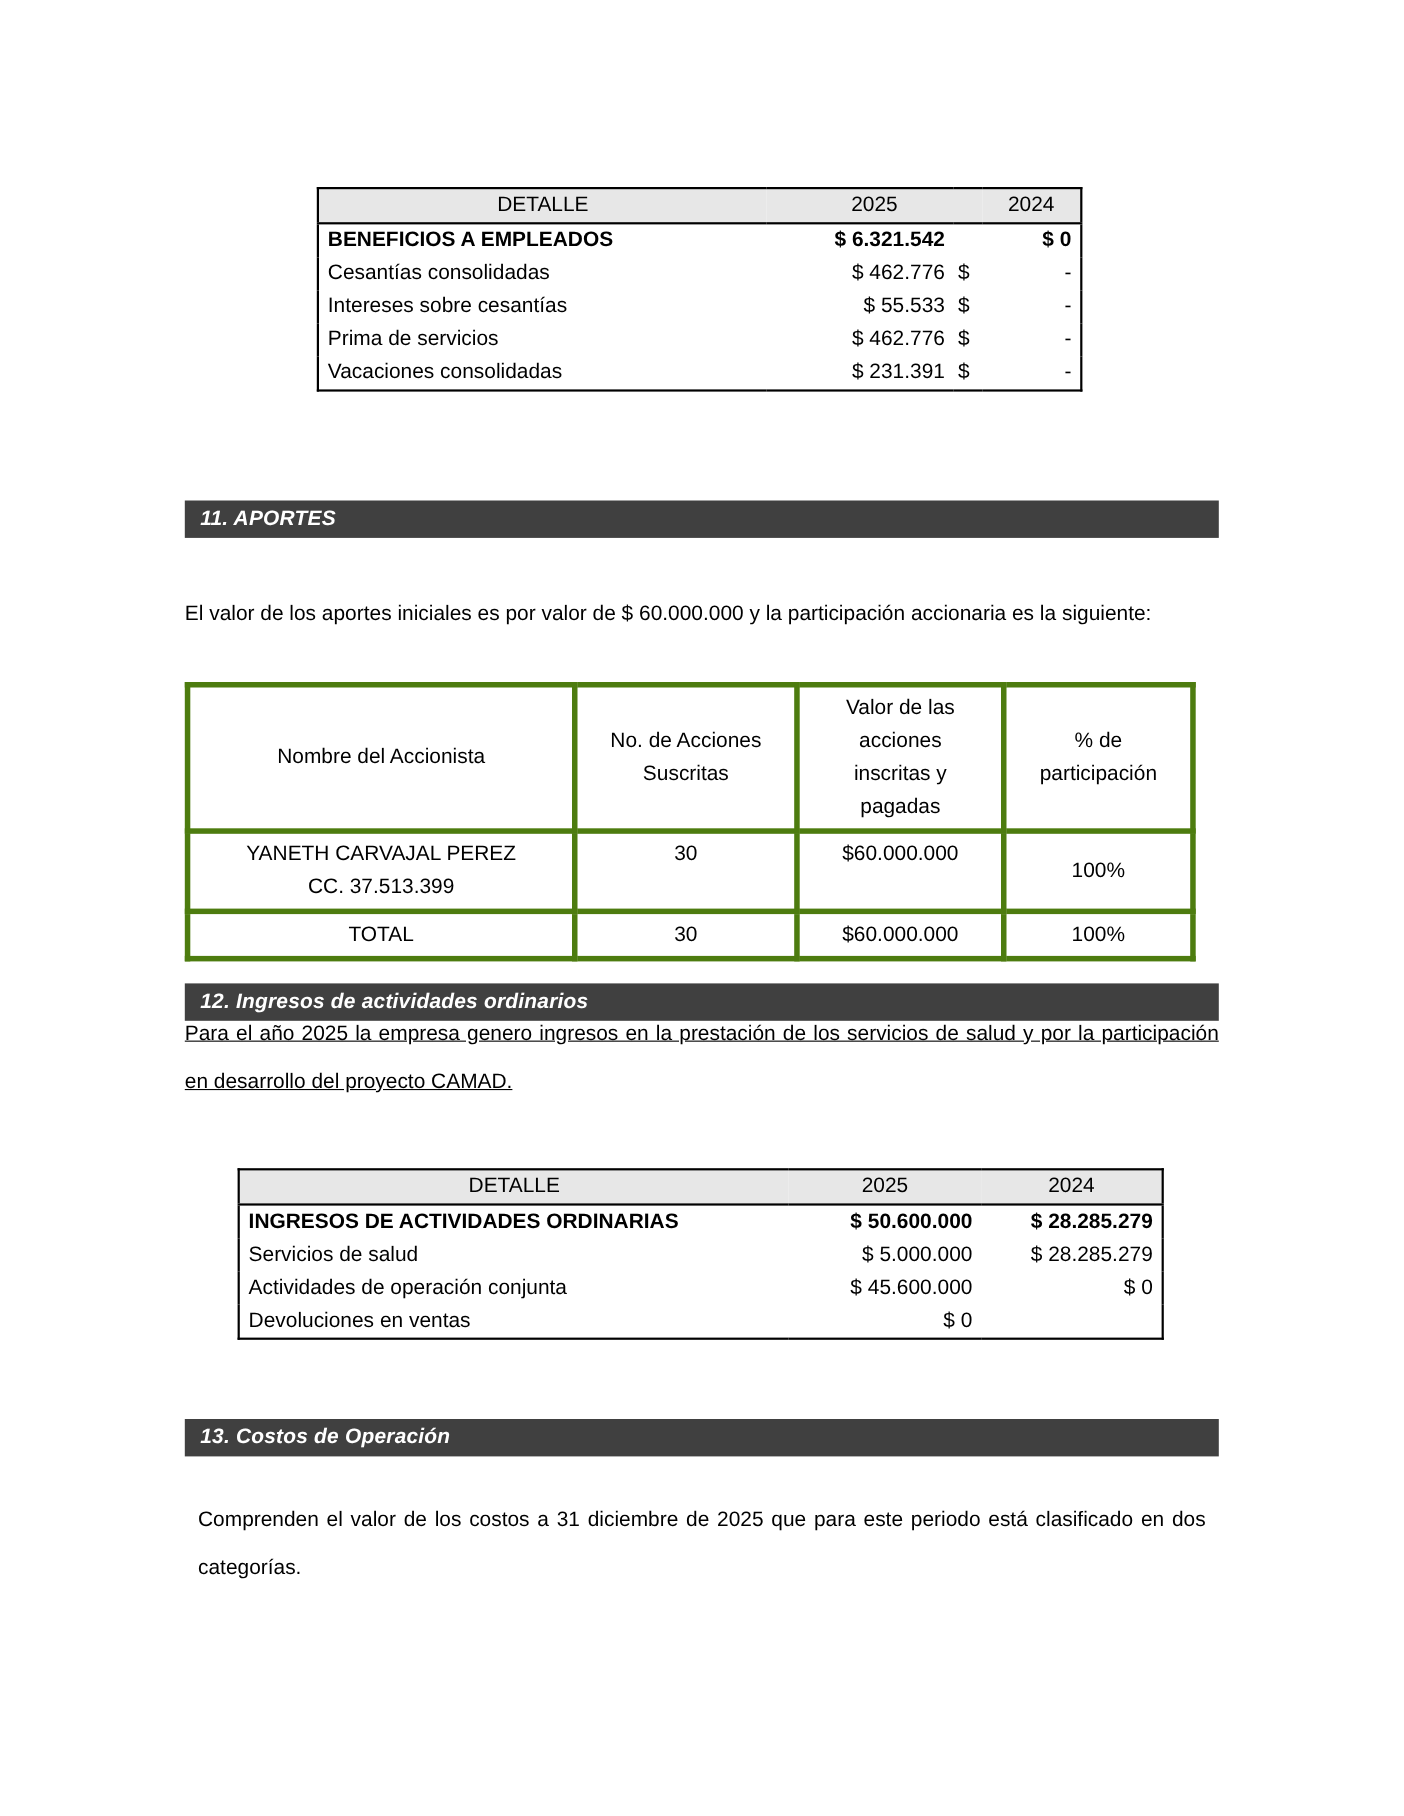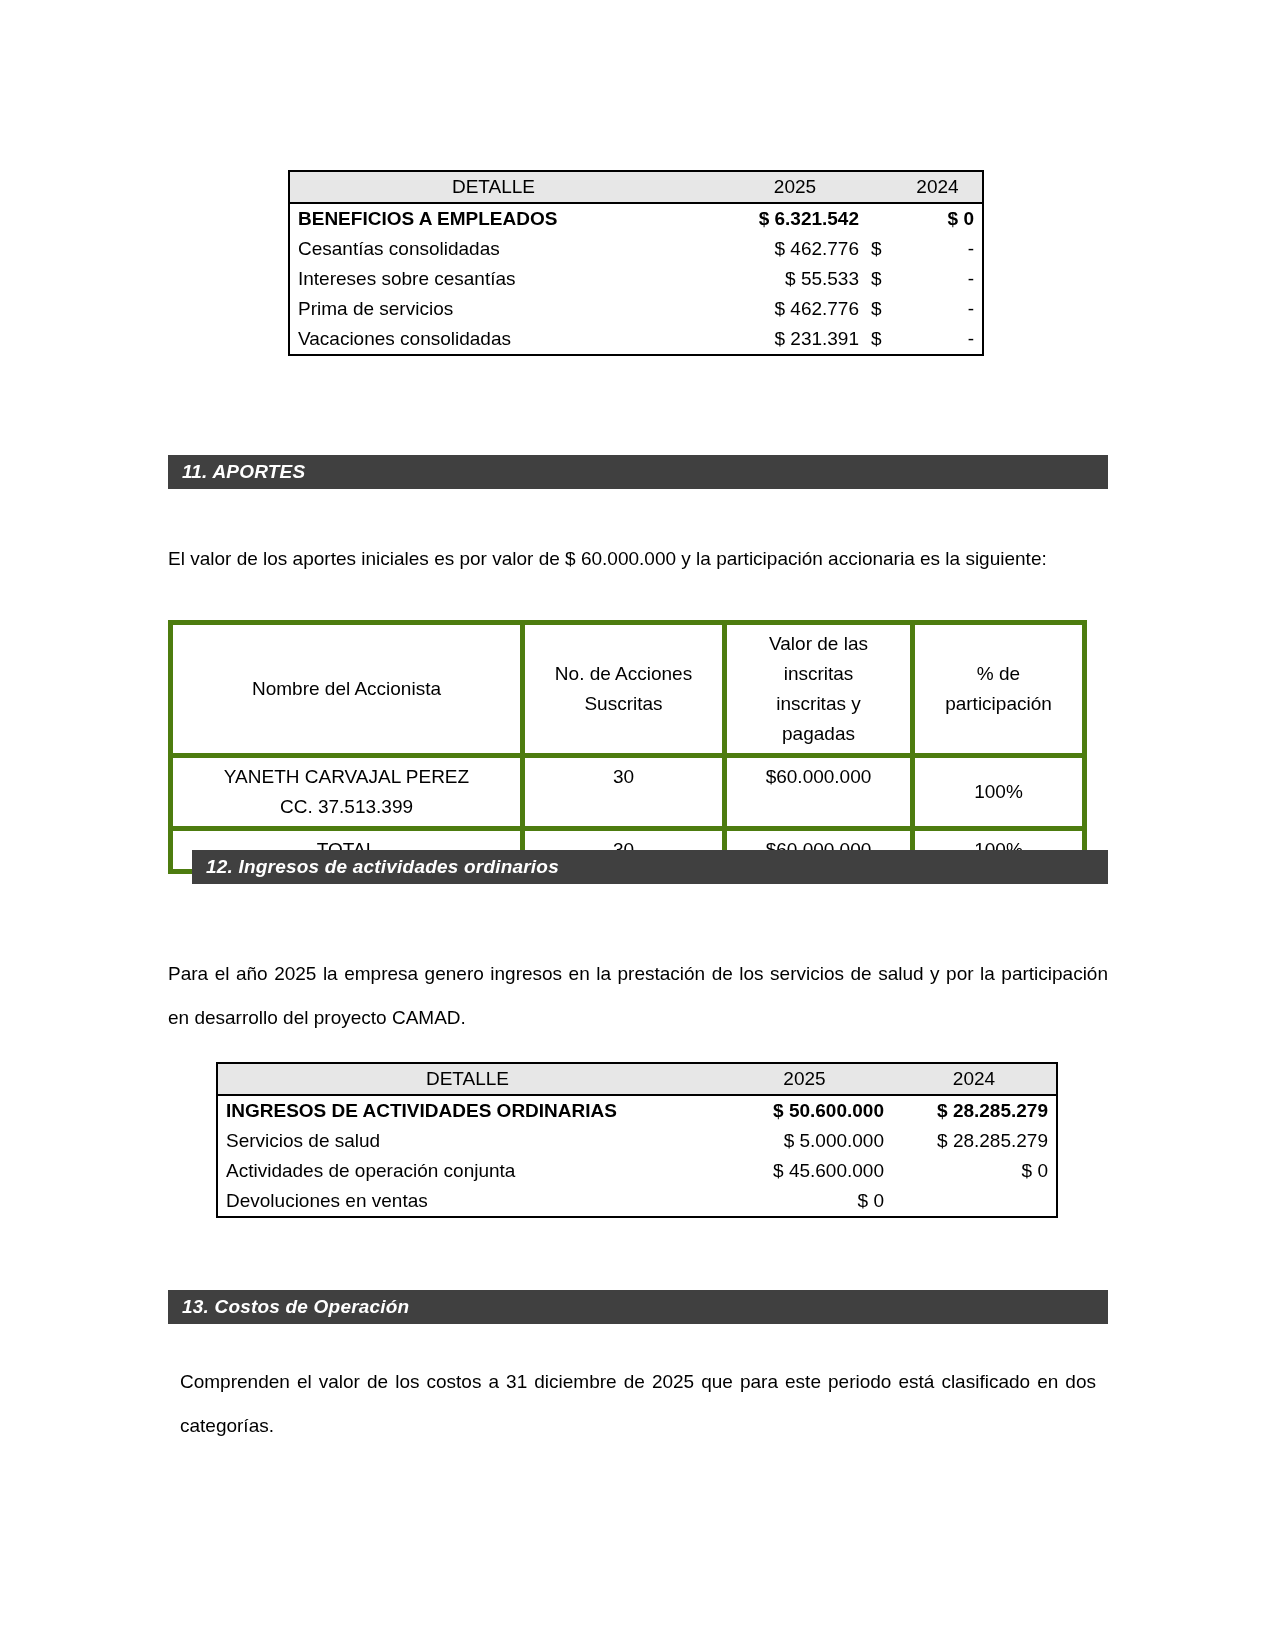--- a/index.html
+++ b/index.html
@@ -207,21 +207,21 @@
         <tr>
           <th>
             <span>Nombre del Accionista</span>
           </th>
           <th>
             <span>No. de Acciones</span><br>
             <span>Suscritas</span>
           </th>
           <th>
             <span>Valor de las</span><br>
-            <span>inscritas</span><br>
+            <span>acciones</span><br>
             <span>inscritas y</span><br>
             <span>pagadas</span>
           </th>
           <th>
             <span>% de</span><br>
             <span>participación</span>
           </th>
         </tr>
       </thead>
       <tbody>
@@ -237,25 +237,25 @@
         <tr>
           <td>TOTAL</td>
           <td>30</td>
           <td>$60.000.000</td>
           <td>100%</td>
         </tr>
       </tbody>
     </table>
   </div>
 
-  <div class="content" style="top:850px;margin-left:24px;">
+  <div class="content" style="top:894px;">
     <div class="section-bar">12. Ingresos de actividades ordinarios</div>
   </div>
 
-  <div class="content" style="top:952px;">
+  <div class="content" style="top:918px;text-decoration:underline;">
     <p class="para" style="margin:0;">Para el año 2025 la empresa genero ingresos en la prestación de los servicios de salud y por la participación en desarrollo del proyecto CAMAD.</p>
   </div>
 
   <div id="table-ingresos-wrap">
     <table class="fin-table" id="table-ingresos">
       <colgroup>
         <col style="width:500px">
         <col style="width:175px">
         <col style="width:165px">
       </colgroup>

